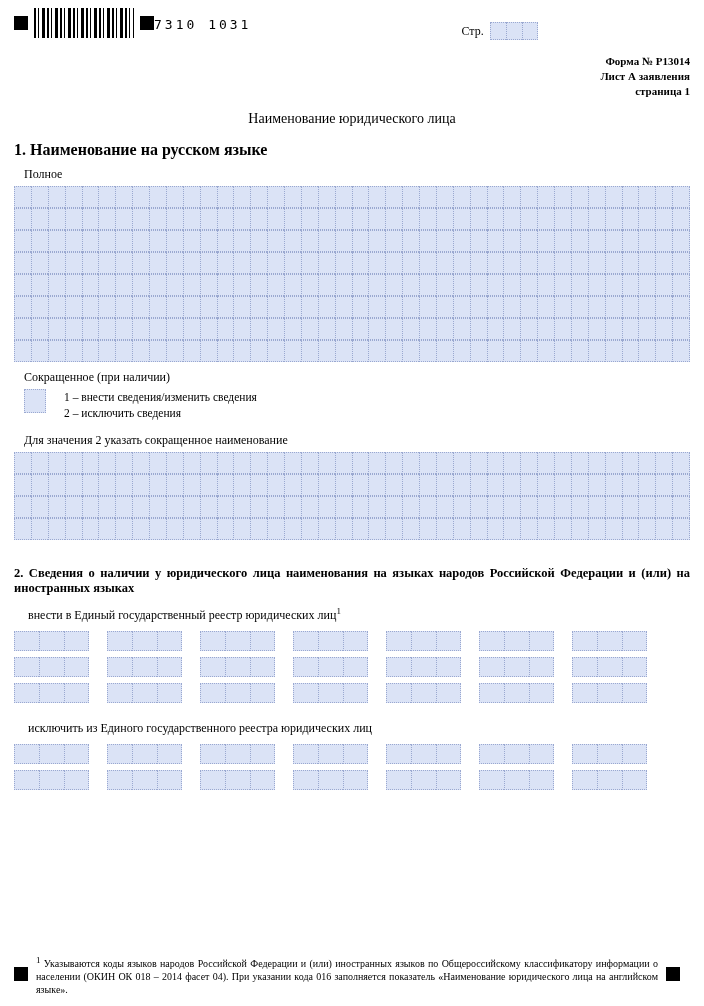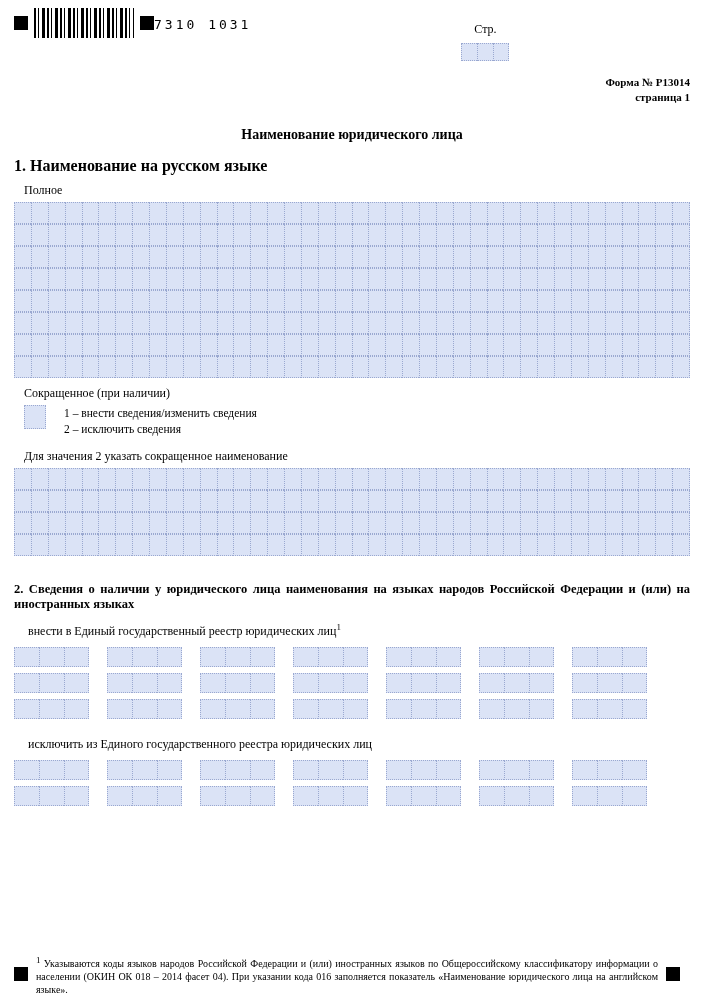--- a/index.html
+++ b/index.html
@@ -14,33 +14,33 @@
   }
   .top-row { display: flex; align-items: flex-start; }
   .barcode-area { display: flex; align-items: center; }
   .barcode-row { display: flex; align-items: center; gap: 6px; }
   .corner-sq { width: 14px; height: 14px; background: #000; }
   .barcode {
     width: 100px; height: 30px;
     background: repeating-linear-gradient(90deg,#000 0 2px,#fff 2px 4px,#000 4px 5px,#fff 5px 8px,#000 8px 11px,#fff 11px 13px);
   }
   .barcode-num { font-family: monospace; font-size: 13px; letter-spacing: 3px; margin-top: 2px; }
-  .page-box-wrap { margin-left: 210px; display: flex; align-items: center; gap: 6px; margin-top: 14px; flex-direction: column; }
+  .page-box-wrap { margin-left: 210px; display: flex; align-items: center; gap: 6px; margin-top: 14px; }
   .cells {
     display: flex;
   }
   .cell {
     width: 16px; height: 18px;
     background: #dbe3f6;
     border: 1px dotted #9aa8d0;
     border-right: none;
   }
   .cell:last-child { border-right: 1px dotted #9aa8d0; }
   .right-head { text-align: right; font-weight: bold; margin-top: 14px; font-size: 11px; line-height: 1.35; }
-  .title { text-align: center; font-weight: bold; font-size: 14px; margin-top: 22px; }
+  .title { text-align: center; font-weight: normal; font-size: 14px; margin-top: 12px; }
   .sec-h { font-weight: bold; font-size: 16px; margin-top: 14px; }
   .sub { font-size: 12px; margin: 8px 0 4px 10px; }
   .field-block {
     width: 676px;
     background: #dbe3f6;
   }
   .field-row {
     display: flex;
   }
   .field-row .cell { flex: 1 0 0; height: 22px; }
@@ -74,20 +74,21 @@
     <div class="cells">
       <div class="cell"></div>
         <div class="cell"></div>
         <div class="cell"></div>
     </div>
   </div>
 </div>
 
 <div class="right-head">
   <div>Форма № Р13014</div>
+  <div>Лист А заявления</div>
   <div>страница 1</div>
 </div>
 
 <div class="title">Наименование юридического лица</div>
 
 <div class="sec-h">1. Наименование на русском языке</div>
 
 <div class="sub">Полное</div>
 <div class="field-block" id="full-name-block">
     <div class="field-row">

